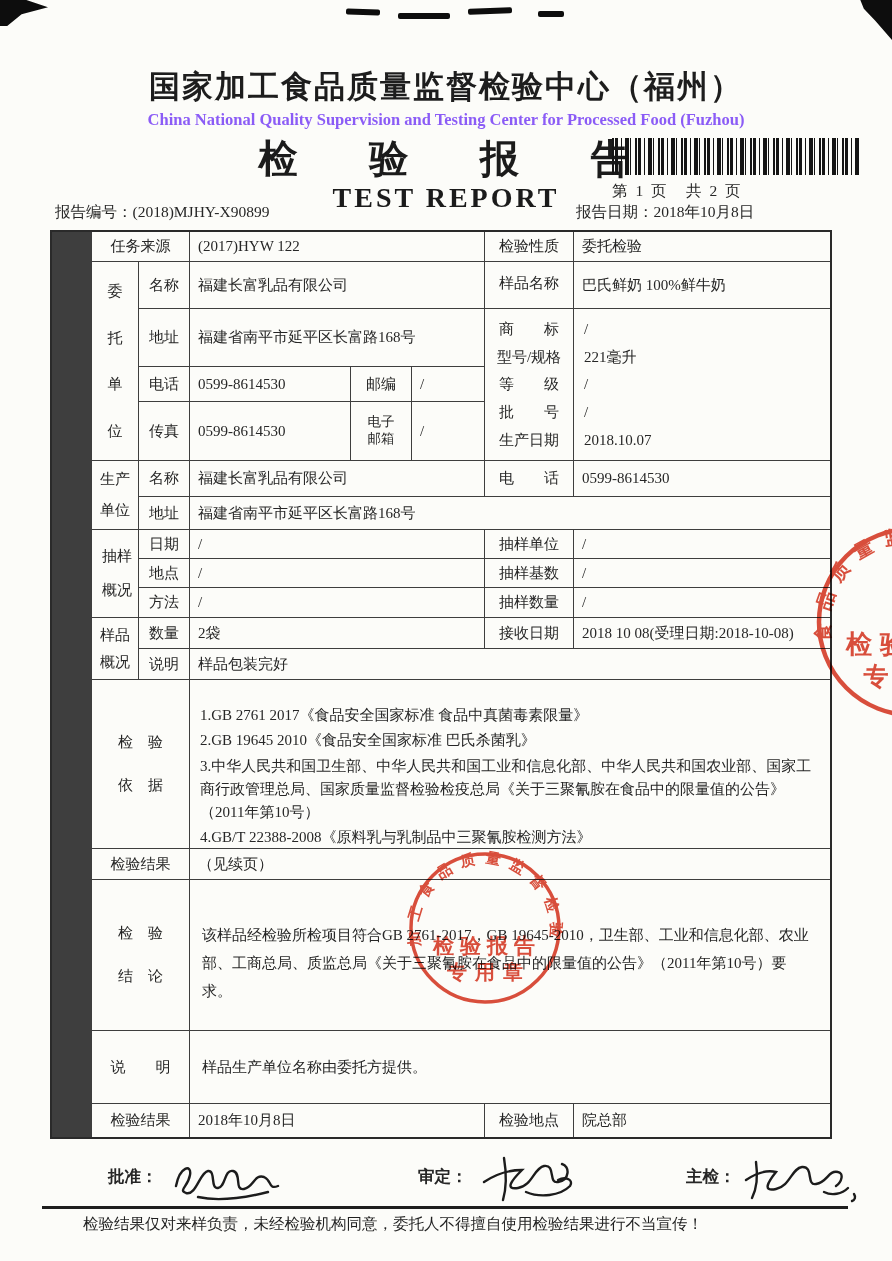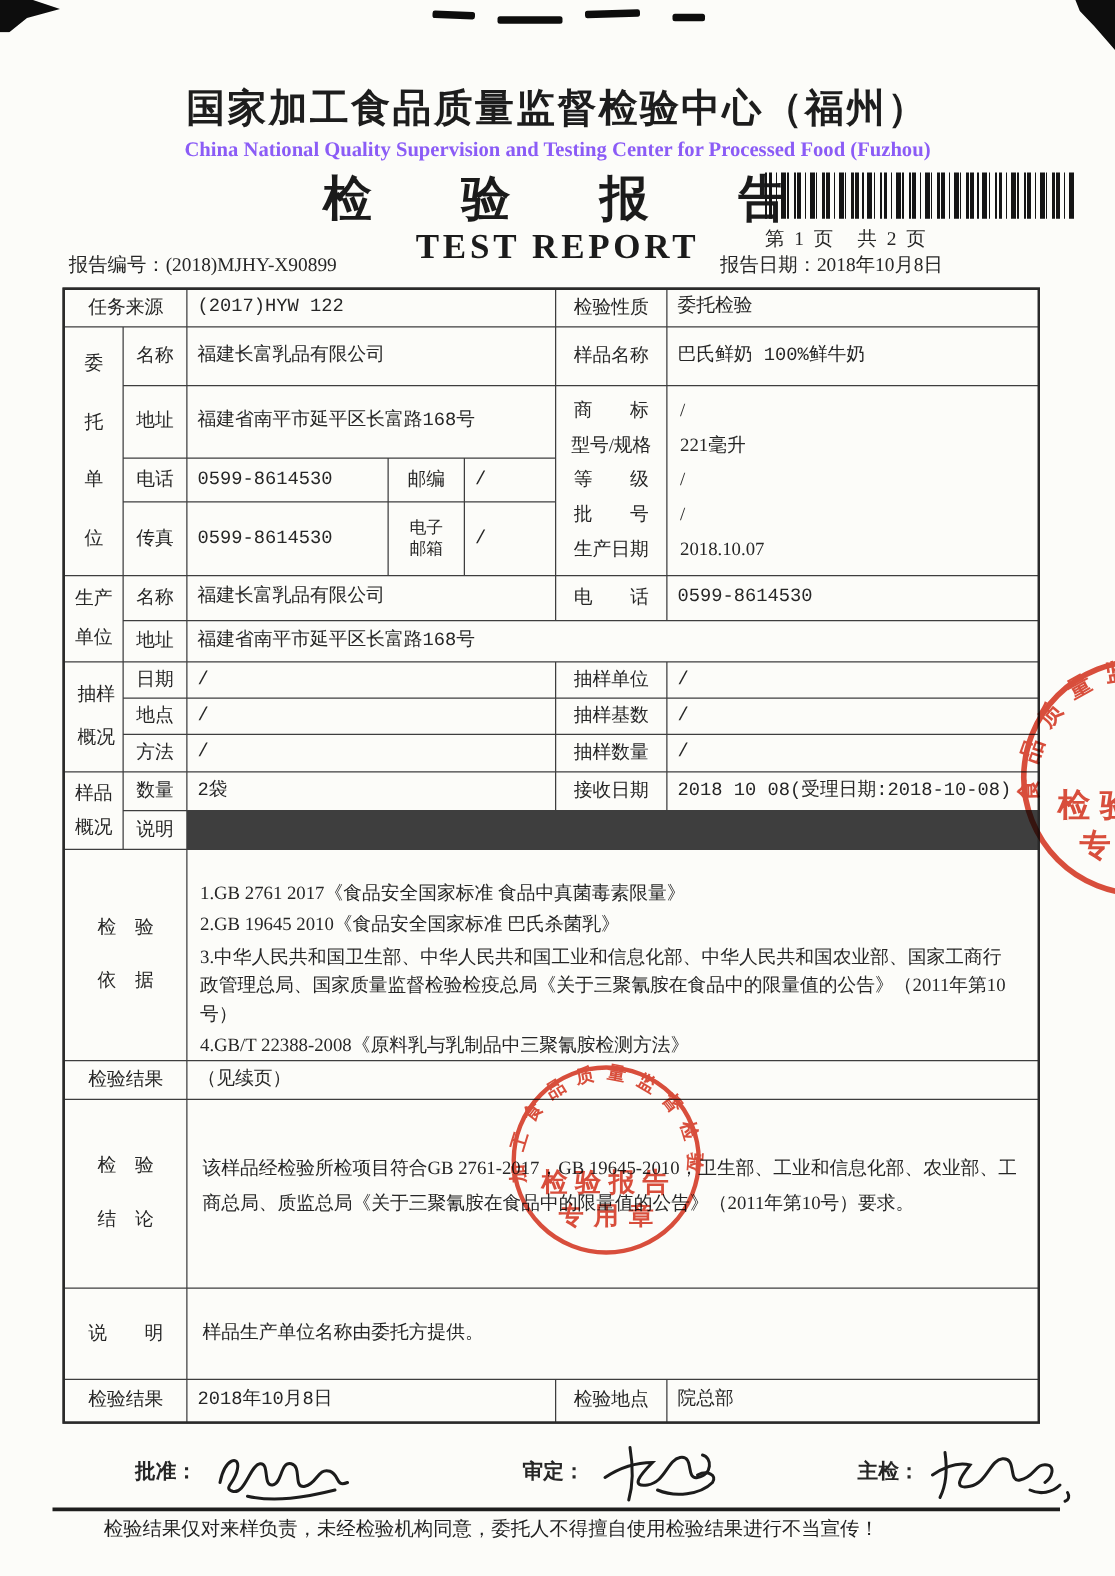--- a/index.html
+++ b/index.html
@@ -13,25 +13,25 @@
   .title-en{top:182px;left:0;width:100%;text-align:center;font-size:28px;font-weight:700;letter-spacing:3px;color:#1b1b1b;}
   .barcode{top:138px;left:612px;width:248px;height:37px;
     background:repeating-linear-gradient(90deg,#151515 0 2px,transparent 2px 3px,#151515 3px 6px,transparent 6px 9px,#151515 9px 10px,transparent 10px 13px,#151515 13px 17px,transparent 17px 18px,#151515 18px 19px,transparent 19px 23px);}
   .page-info{top:181px;left:612px;font-size:15.5px;letter-spacing:2px;}
   .report-line{top:202px;font-size:15.5px;}
   .report-no{left:55px;} .report-date{left:576px;}
   
   .tbl{top:230px;left:50px;width:782px;box-sizing:border-box;border:2.5px solid #2a2a2a;
        display:grid;gap:1px;background:#3e3e3e;
        grid-template-columns:46px 50px 160px 60px 72px 88px 1fr;
-       grid-template-rows:29px 46px 29px 27px 34px 28px 29px 35px 32px 28px 28px 29px 30px 30px 168px 30px 150px 72px 33px;}
+       grid-template-rows:29px 46px 29px 27px 34px 28px 29px 35px 32px 28px 28px 29px 30px 30px 168px 30px 150px 72px 33px;padding-left:40px;}
   .cell{background:#fcfcf9;display:flex;align-items:center;font-size:15px;line-height:1.35;
         overflow:hidden;min-width:0;min-height:0;}
   .lbl{justify-content:center;text-align:center;}
-  .val{justify-content:flex-start;padding:2px 8px;font-family:Liberation Mono, monospace;}
+  .val{justify-content:flex-start;padding:2px 8px;}
   .pre{white-space:pre-line;}
   .v1{padding:0 15px;text-align:center;line-height:3.1;display:block;
       display:flex;justify-content:center;font-family:Liberation Serif, serif;}
   .v2{padding:0 6px;text-align:center;line-height:2.05;}
   .lh22{line-height:2.25;} .lh18{line-height:1.8;}
   .biglbl{white-space:pre-line;line-height:2.9;text-align:center;justify-content:center;}
   .stack5{flex-direction:column;justify-content:space-between;align-items:stretch;padding:6px 0;}
   .stack5>div{height:28px;display:flex;align-items:center;}
   .stack5.labels>div{justify-content:center;}
   .stack5.values>div{justify-content:flex-start;padding-left:10px;}
@@ -82,21 +82,21 @@
   <div class="abs tbl">
 
     <div class="cell lbl" style="grid-column:1/3;grid-row:1;">任务来源</div>
     <div class="cell val" style="grid-column:3/6;grid-row:1;">(2017)HYW 122</div>
     <div class="cell lbl" style="grid-column:6;grid-row:1;">检验性质</div>
     <div class="cell val" style="grid-column:7;grid-row:1;">委托检验</div>
 
     <div class="cell lbl v1" style="grid-column:1;grid-row:2/8;">委托单位</div>
     <div class="cell lbl" style="grid-column:2;grid-row:2;">名称</div>
     <div class="cell val" style="grid-column:3/6;grid-row:2;">福建长富乳品有限公司</div>
-    <div class="cell lbl" style="grid-column:6;grid-row:2;">样品名称</div>
+    <div class="cell lbl" style="grid-column:6;grid-row:2;font-family:Liberation Mono, monospace;">样品名称</div>
     <div class="cell val" style="grid-column:7;grid-row:2;">巴氏鲜奶 100%鲜牛奶</div>
 
     <div class="cell lbl" style="grid-column:2;grid-row:3/5;">地址</div>
     <div class="cell val" style="grid-column:3/6;grid-row:3/5;">福建省南平市延平区长富路168号</div>
 
     <div class="cell stack5 labels" style="grid-column:6;grid-row:3/8;">
       <div>商　　标</div>
       <div>型号/规格</div>
       <div>等　　级</div>
       <div>批　　号</div>
@@ -142,20 +142,21 @@
     <div class="cell val" style="grid-column:3/6;grid-row:12;">/</div>
     <div class="cell lbl" style="grid-column:6;grid-row:12;">抽样数量</div>
     <div class="cell val" style="grid-column:7;grid-row:12;">/</div>
 
     <div class="cell lbl v2 lh18" style="grid-column:1;grid-row:13/15;">样品概况</div>
     <div class="cell lbl" style="grid-column:2;grid-row:13;">数量</div>
     <div class="cell val" style="grid-column:3/6;grid-row:13;">2袋</div>
     <div class="cell lbl" style="grid-column:6;grid-row:13;">接收日期</div>
     <div class="cell val" style="grid-column:7;grid-row:13;">2018 10 08(受理日期:2018-10-08)</div>
     <div class="cell lbl" style="grid-column:2;grid-row:14;">说明</div>
+    <div class="cell val" style="grid-column:3/8;grid-row:14;">样品包装完好</div>
 
     <div class="cell lbl biglbl" style="grid-column:1/3;grid-row:15;">检　验
 依　据</div>
     <div class="cell block basis-content" style="grid-column:3/8;grid-row:15;">
       <div>1.GB 2761 2017《食品安全国家标准 食品中真菌毒素限量》</div>
       <div>2.GB 19645 2010《食品安全国家标准 巴氏杀菌乳》</div>
       <div>3.中华人民共和国卫生部、中华人民共和国工业和信息化部、中华人民共和国农业部、国家工商行政管理总局、国家质量监督检验检疫总局《关于三聚氰胺在食品中的限量值的公告》（2011年第10号）</div>
       <div>4.GB/T 22388-2008《原料乳与乳制品中三聚氰胺检测方法》</div>
     </div>
 

